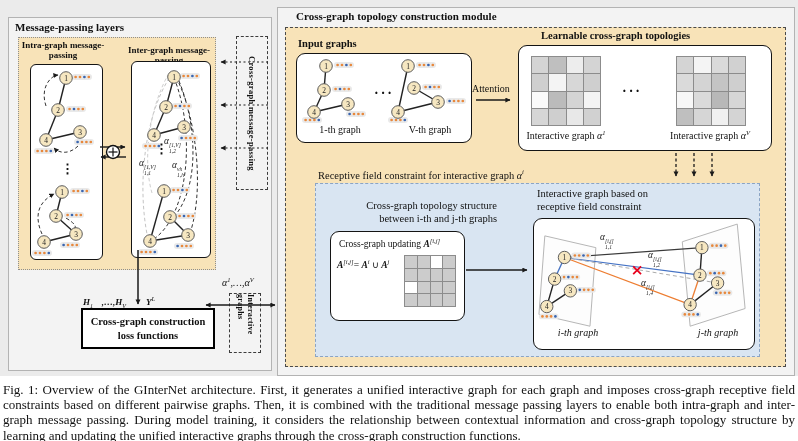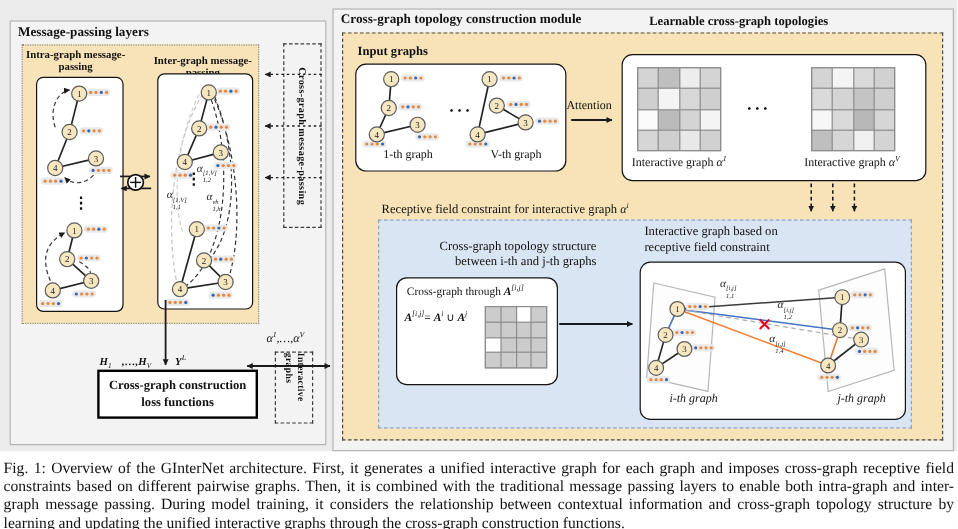--- a/index.html
+++ b/index.html
@@ -233,21 +233,21 @@
 
     <div class="abs math" style="left:213px;top:258px;">
       <span>α</span><sup class="sp">1</sup><span>,…,</span><span>α</span><sup class="sp">V</sup>
     </div>
     <div class="abs dashbox vtext" style="left:220px;top:275px;width:30px;height:58px;font-size:8px;font-weight:bold;">
       <span>Interactive graphs</span>
     </div>
   </div>
 
   <div class="panel" style="left:277px;top:7px;width:516px;height:367px;"></div>
-  <div class="abs ptitle" style="left:284px;top:10px;">Cross-graph topology construction module</div>
+  <div class="abs ptitle" style="left:296px;top:10px;">Cross-graph topology construction module</div>
 
   <div class="abs tanbox" style="left:285px;top:27px;width:499px;height:338px;border:1.5px dashed #4a4a4a;"></div>
 
   <div class="abs sechead" style="left:298px;top:38px;">Input graphs</div>
 
   <div class="abs wbox" style="left:296px;top:53px;width:174px;height:88px;"></div>
   <svg class="abs" style="left:300px;top:56px;" width="80" height="66" viewBox="0 0 80 66">
       <line x1="26" y1="10" x2="24" y2="34" stroke="#222" stroke-width="1.4"></line>
       <line x1="24" y1="34" x2="14" y2="56" stroke="#222" stroke-width="1.4"></line>
       <line x1="14" y1="56" x2="48" y2="48" stroke="#222" stroke-width="1.4"></line>
@@ -312,21 +312,21 @@
       <circle cx="12.4" cy="64" r="1.35" fill="#E8883C"></circle>
       <circle cx="16.8" cy="64" r="1.35" fill="#3A66B0"></circle>
       <circle cx="10" cy="56" r="6.3" fill="#F6E7C1" stroke="#5c5c5c" stroke-width="1"></circle>
       <text x="10" y="58.7" text-anchor="middle" font-size="7.5" font-family="&quot;Liberation Serif&quot;,serif" fill="#222">4</text>
     </svg>
   <div class="abs cap10" style="left:302px;top:124px;width:76px;">1-th graph</div>
   <div class="abs cap10" style="left:392px;top:124px;width:76px;">V-th graph</div>
 
   <div class="abs" style="left:472px;top:83px;font-size:10px;">Attention</div>
 
-  <div class="abs sechead" style="left:541px;top:13px;">Learnable cross-graph topologies</div>
+  <div class="abs sechead" style="left:541px;top:30px;">Learnable cross-graph topologies</div>
 
   <div class="abs wbox" style="left:518px;top:45px;width:252px;height:104px;"></div>
   <div class="abs matrix" style="left:531px;top:56px;width:68px;height:68px;">
       <div style="background: rgb(212, 212, 212);"></div>
       <div style="background: rgb(191, 191, 191);"></div>
       <div style="background: rgb(237, 237, 237);"></div>
       <div style="background: rgb(212, 212, 212);"></div>
       <div style="background: rgb(207, 207, 207);"></div>
       <div style="background: rgb(244, 244, 244);"></div>
       <div style="background: rgb(215, 215, 215);"></div>
@@ -372,21 +372,21 @@
     <span>Receptive field constraint for interactive graph</span>
     <span class="math">α</span><sup class="sp">i</sup>
   </div>
 
   <div class="abs bluebox" style="left:315px;top:183px;width:443px;height:172px;"></div>
 
   <div class="abs txt" style="left:337px;top:200px;width:160px;text-align:right;">Cross-graph topology structure between i-th and j-th graphs</div>
 
   <div class="abs wbox" style="left:330px;top:231px;width:133px;height:88px;"></div>
   <div class="abs" style="left:339px;top:237px;font-size:9.5px;">
-    <span>Cross-graph through</span>
+    <span>Cross-graph updating</span>
     <span class="mb">A</span><sup class="sp">[i,j]</sup>
   </div>
   <div class="abs" style="left:337px;top:258px;font-size:9.5px;">
     <span class="mb">A</span><sup class="sp">[i,j]</sup><span>=</span>
     <span class="mb">A</span><sup class="sp">i</sup>
     <span>∪</span>
     <span class="mb">A</span><sup class="sp">j</sup>
   </div>
   <div class="abs matrix" style="left:404px;top:255px;width:50px;height:50px;">
       <div style="background: rgb(204, 204, 204);"></div>

